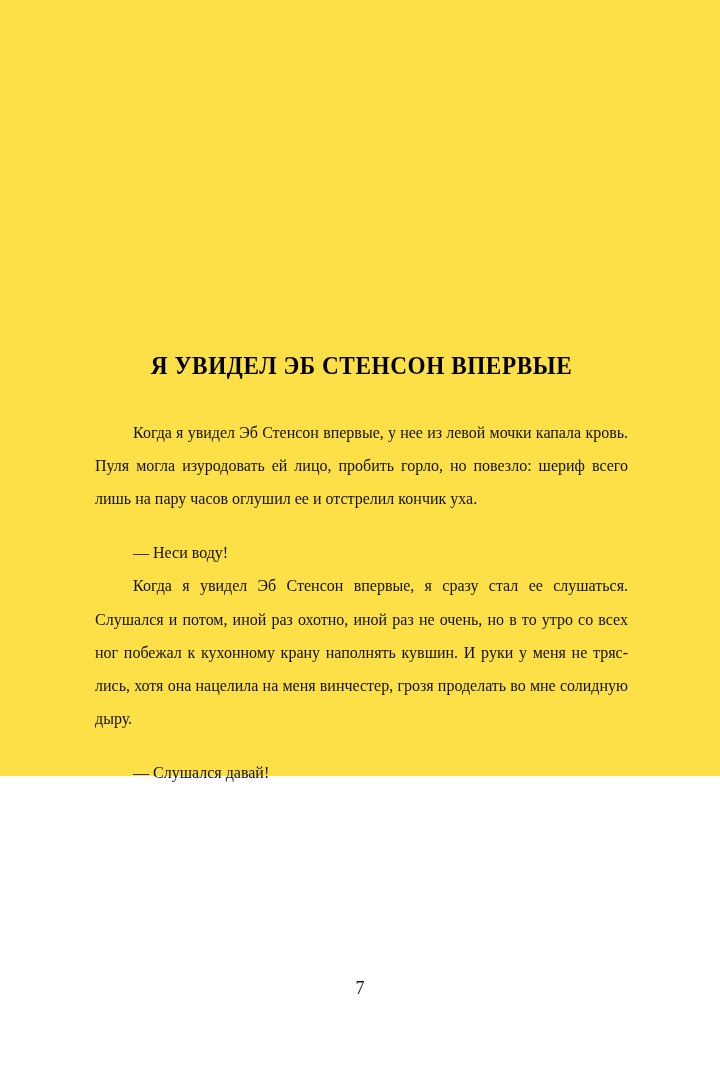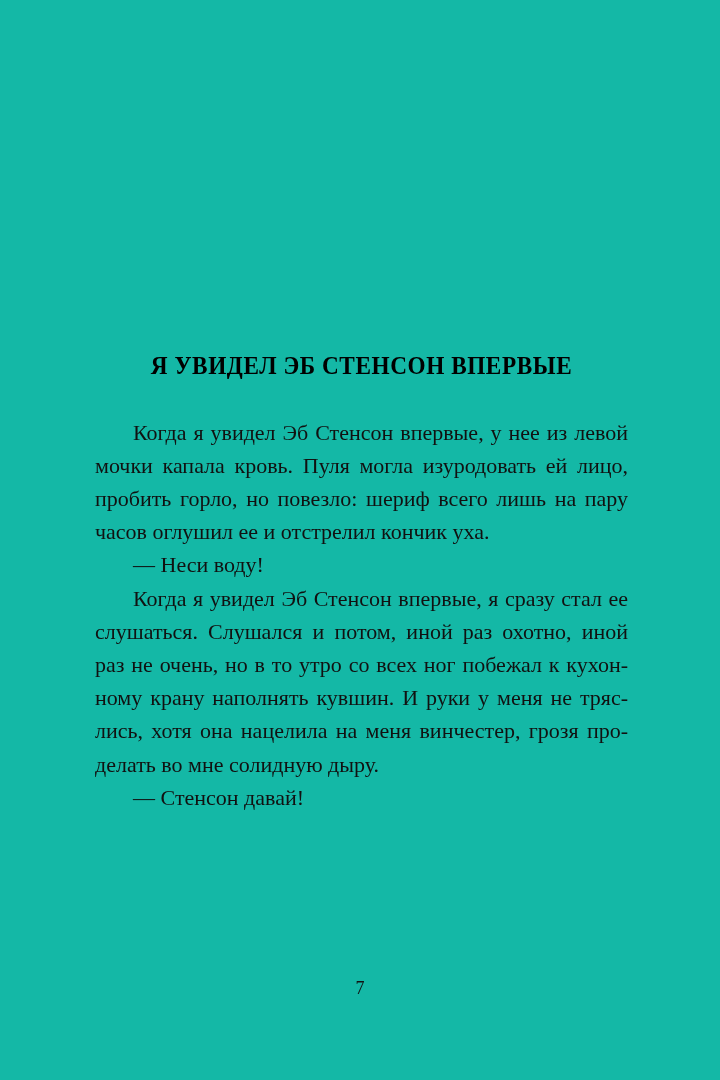--- a/index.html
+++ b/index.html
@@ -10,23 +10,23 @@
     width: 720px;
     height: 1080px;
     background: #ffffff;
     font-family: "Liberation Serif", "DejaVu Serif", serif;
     color: #1a1a1a;
     overflow: hidden;
   }
   .page {
     position: relative;
     width: 720px;
-    height: 1080px;
+    height: 776px;
     box-sizing: border-box;
-    background: #14b8a6;
+    background: #fde047;
   }
   .content {
     position: absolute;
     left: 95px;
     top: 0;
     width: 533px;
   }
   .chapter-title {
     margin: 0;
     padding-top: 352px;
@@ -36,33 +36,34 @@
     font-size: 25px;
     letter-spacing: 0.6px;
     color: #000000;
     transform: scaleX(0.93);
     transform-origin: center;
     line-height: 1.1;
   }
   .body-text {
     margin: 0;
     padding-top: 36px;
-    font-size: 22px;
+    font-size: 16px;
     line-height: 33.2px;
     text-align: justify;
     text-justify: inter-word;
     color: #111111;
     hyphens: manual;
   }
   .body-text p {
     margin: 0;
     text-indent: 38px;
   }
   .body-text p.dialogue {
     text-indent: 38px;
+    margin-top: 21px;
   }
   .folio {
     position: absolute;
     left: 0;
     top: 978px;
     width: 720px;
     text-align: center;
     font-size: 18px;
     color: #111111;
   }
@@ -70,17 +71,17 @@
 </head>
 <body>
 
 <div class="page">
   <div class="content">
     <h1 class="chapter-title">Я УВИДЕЛ ЭБ СТЕНСОН ВПЕРВЫЕ</h1>
     <div class="body-text">
       <p>Когда я увидел Эб Стенсон впервые, у нее из левой мочки капала кровь. Пуля могла изуродовать ей лицо, пробить горло, но повезло: шериф всего лишь на пару часов оглушил ее и отстрелил кончик уха.</p>
       <p class="dialogue">— Неси воду!</p>
       <p>Когда я увидел Эб Стенсон впервые, я сразу стал ее слушаться. Слушался и потом, иной раз охотно, иной раз не очень, но в то утро со всех ног побежал к кухон­ному крану наполнять кувшин. И руки у меня не тряс­лись, хотя она нацелила на меня винчестер, грозя про­делать во мне солидную дыру.</p>
-      <p class="dialogue">— Стенсон давай!</p>
+      <p class="dialogue">— Слушался давай!</p>
     </div>
   </div>
   <div class="folio">7</div>
 </div>
 
 </body></html>

